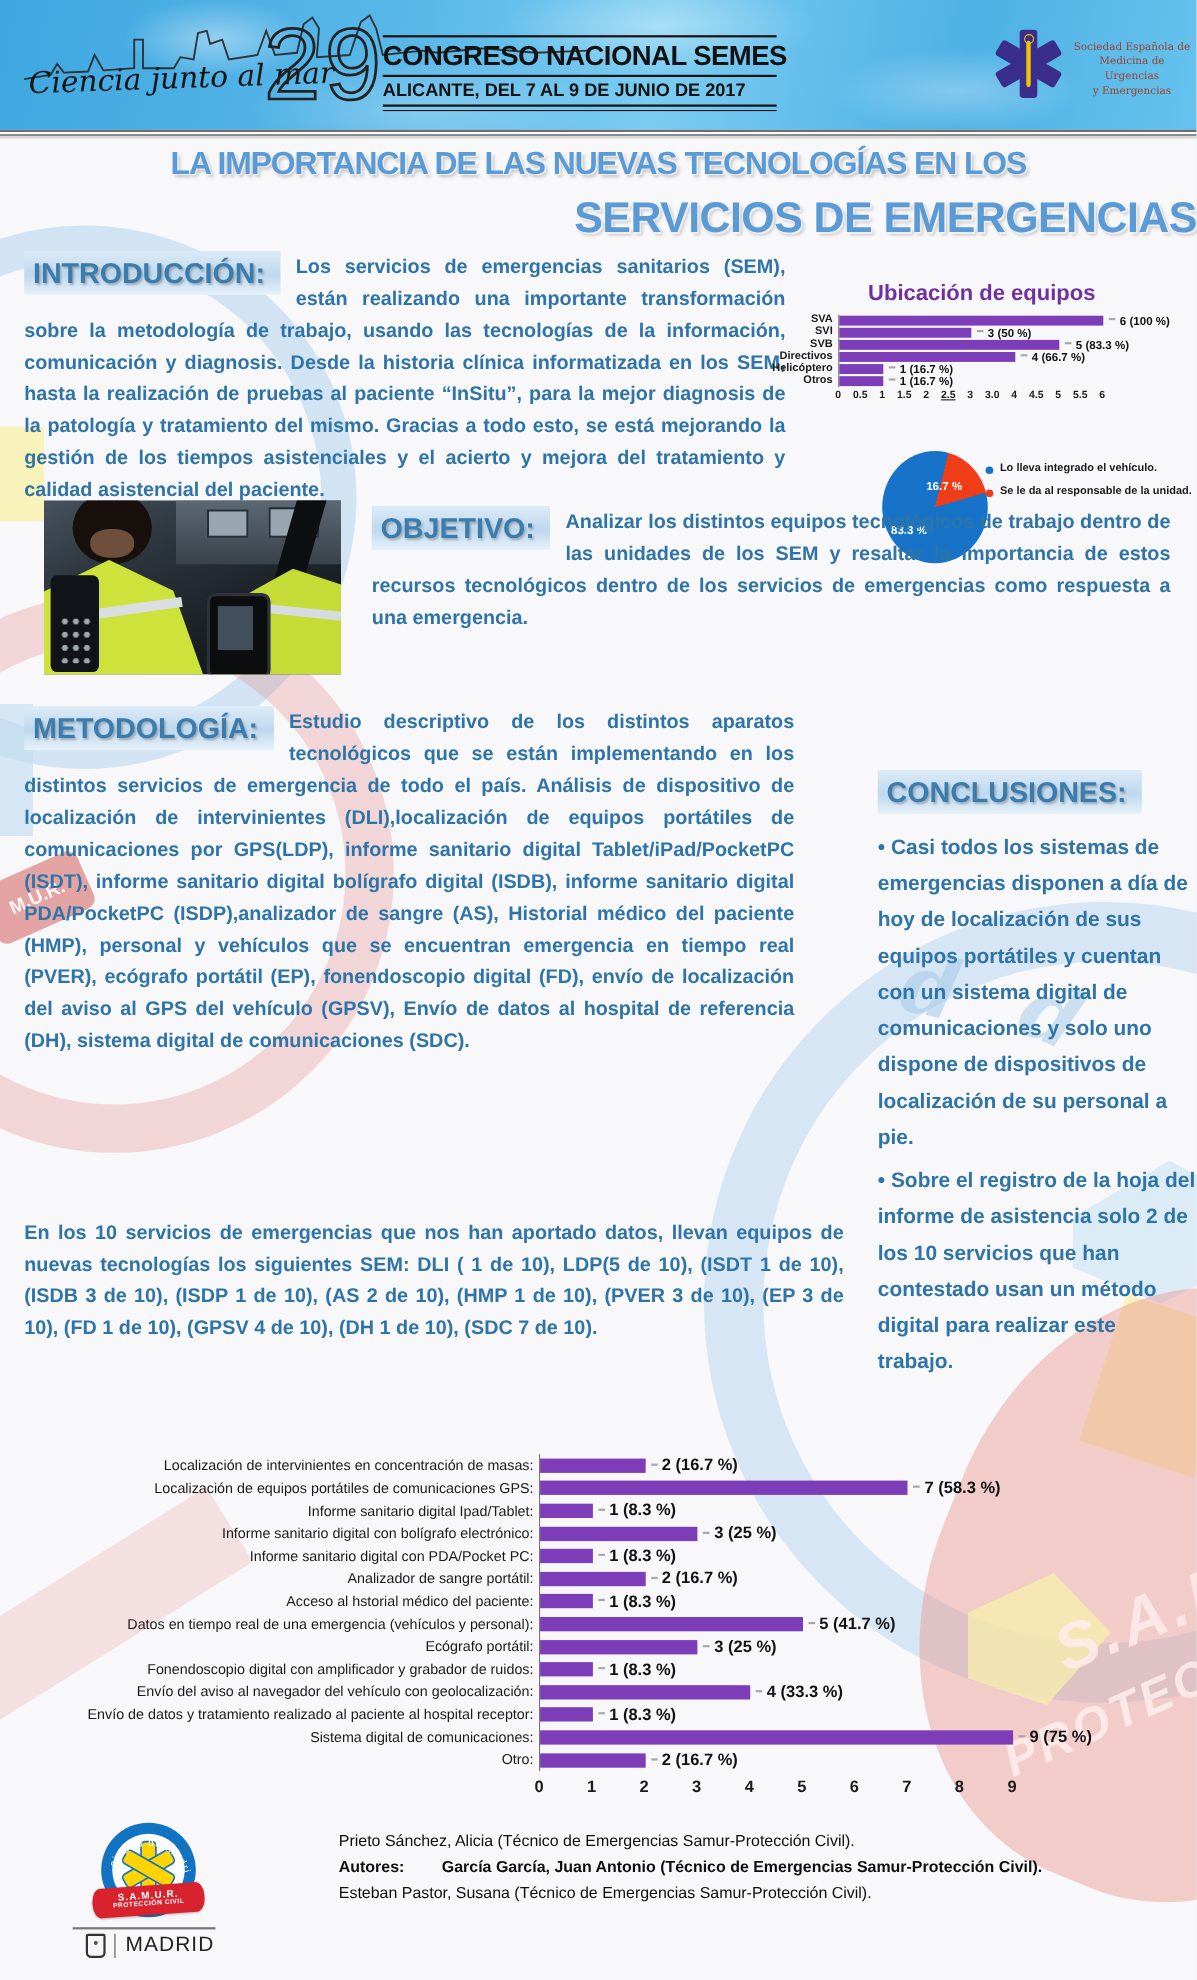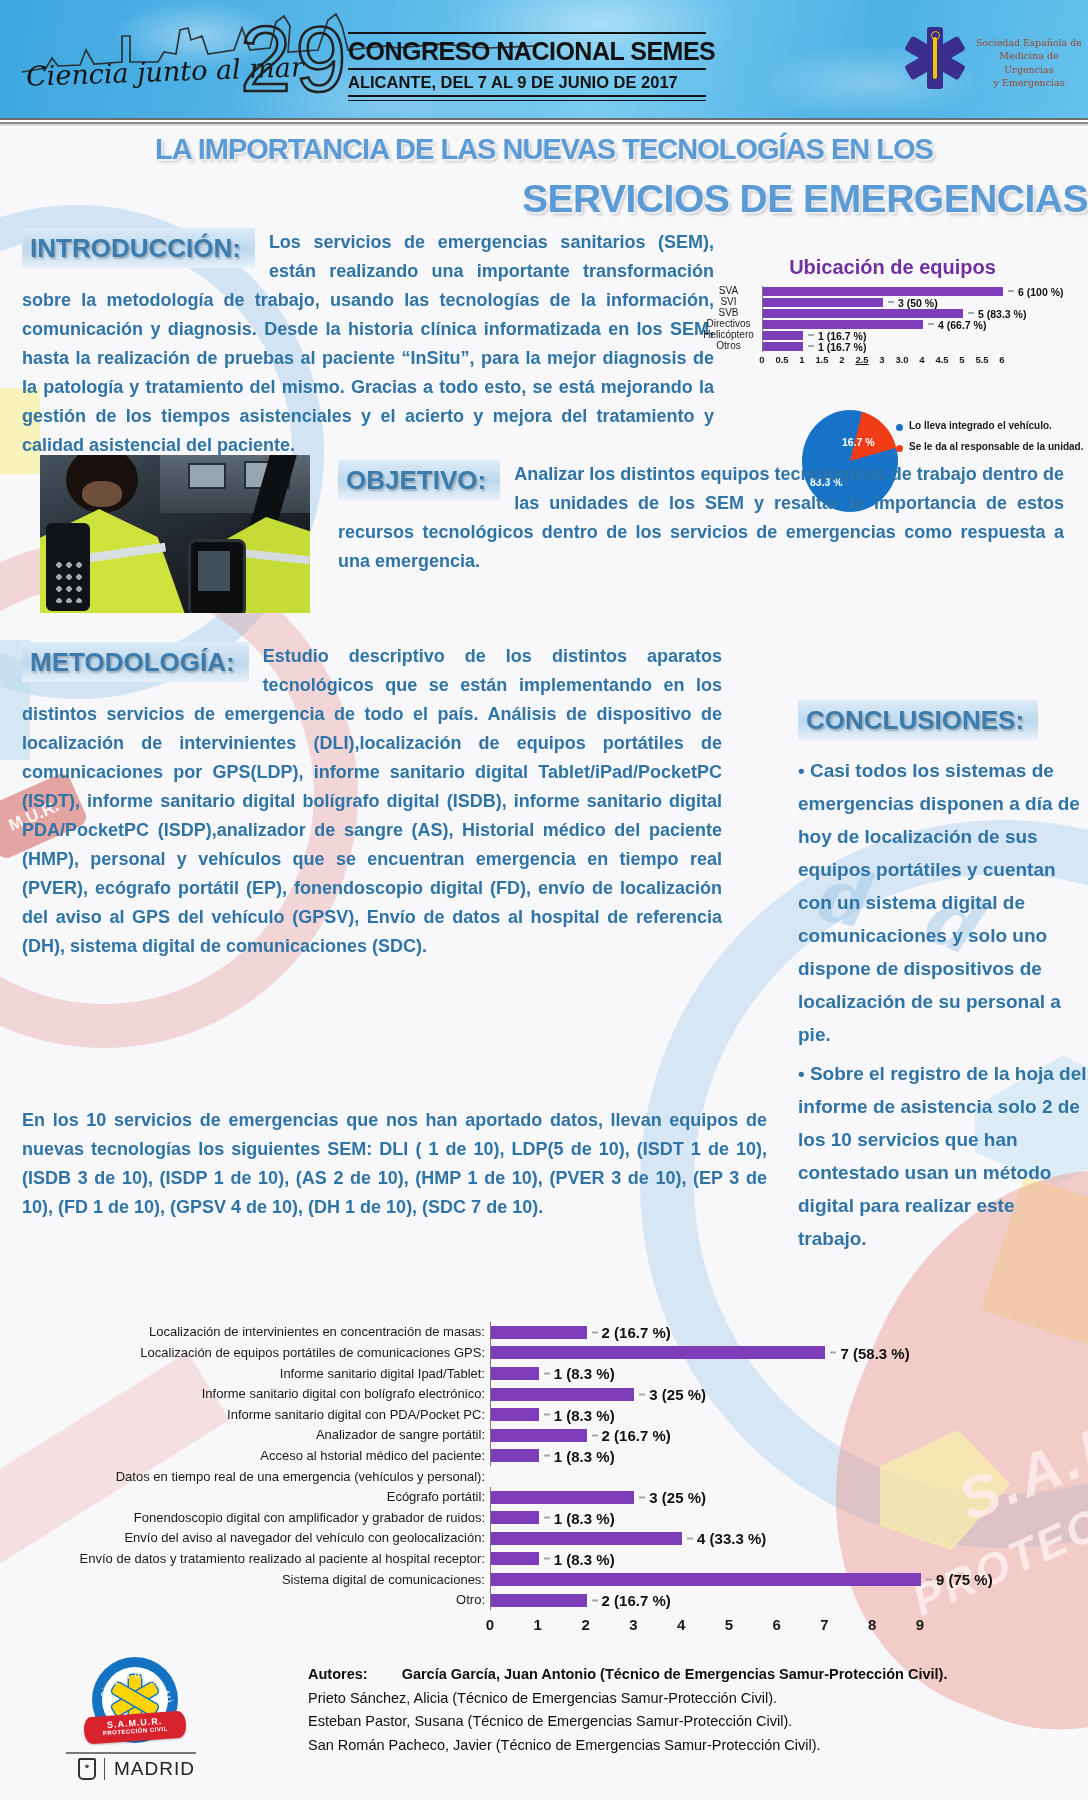--- a/index.html
+++ b/index.html
@@ -95,21 +95,21 @@
     background-image:radial-gradient(circle,#9fa8ad 2.6px,transparent 3px);background-size:10px 12px;}
   .ph-phone{position:absolute;left:148px;top:84px;width:52px;height:72px;background:#0b0d0f;border:3px solid #2c3238;border-radius:8px;}
   .ph-screen{position:absolute;left:158px;top:96px;width:32px;height:40px;background:#41505c;}
 
   
   .chart-ubicacion{left:700px;top:256px;width:385px;}
   .chart-title{text-align:center;font-size:20px;font-weight:bold;color:#7030a0;margin-bottom:7px;}
   .hb-rows{}
   .hb-row{display:flex;align-items:center;height:var(--rowh);}
   .hb-label{width:var(--labelw);box-sizing:border-box;padding-right:5px;text-align:right;font-size:var(--labfs);color:#1a1a1a;line-height:1.05;white-space:nowrap;overflow:visible;}
-  .chart-ubicacion .hb-label{font-weight:normal;text-align:center;}
+  .chart-ubicacion .hb-label{font-weight:bold;}
   .hb-track{position:relative;flex:0 0 var(--trackw);height:var(--rowh);display:flex;align-items:center;border-left:1.5px solid #777;}
   .hb-bar{height:var(--barh);}
   .hb-val{position:absolute;top:50%;transform:translateY(-50%);white-space:nowrap;font-weight:bold;font-size:var(--valfs);color:#111;}
   .hb-val::before{content:"";display:inline-block;width:6px;height:2px;background:#a8a8a8;margin:0 4px 3px 0;vertical-align:middle;}
   .hb-axis{position:relative;height:16px;margin-left:var(--labelw);width:var(--trackw);}
   .hb-tick{position:absolute;top:2px;transform:translateX(-50%);font-weight:bold;font-size:var(--tickfs);color:#1a1a1a;}
   .hb-u{--labelw:62px;--trackw:240px;--rowh:11px;--barh:8.5px;--labfs:10px;--valfs:10.5px;--tickfs:9.5px;}
   .chart-resultados{left:28px;top:1322px;width:1050px;}
   .hb-r{--labelw:462px;--trackw:430px;--rowh:20.6px;--barh:13px;--labfs:13px;--valfs:15px;--tickfs:15px;}
   .hb-r .hb-axis{height:22px;}
@@ -373,20 +373,24 @@
           </div>
           <div class="hb-row">
             <div class="hb-label">Acceso al hstorial médico del paciente:</div>
             <div class="hb-track">
               <div class="hb-bar" style="width: 11.1111%; background: rgb(125, 60, 184);"></div>
               <span class="hb-val" style="left: calc(11.1111% + 5px);">1 (8.3 %)</span>
             </div>
           </div>
           <div class="hb-row">
             <div class="hb-label">Datos en tiempo real  de una emergencia (vehículos y personal):</div>
+            <div class="hb-track">
+              <div class="hb-bar" style="width: 55.5556%; background: rgb(125, 60, 184);"></div>
+              <span class="hb-val" style="left: calc(55.5556% + 5px);">5 (41.7 %)</span>
+            </div>
           </div>
           <div class="hb-row">
             <div class="hb-label">Ecógrafo portátil:</div>
             <div class="hb-track">
               <div class="hb-bar" style="width: 33.3333%; background: rgb(125, 60, 184);"></div>
               <span class="hb-val" style="left: calc(33.3333% + 5px);">3 (25 %)</span>
             </div>
           </div>
           <div class="hb-row">
             <div class="hb-label">Fonendoscopio digital con amplificador y grabador de ruidos:</div>
@@ -460,21 +464,20 @@
       <div class="r1">S.A.M.U.R.</div>
       <div class="r2">PROTECCIÓN CIVIL</div>
     </div>
   </div>
   <div class="layer madrid-line"></div>
   <div class="layer madrid">
     <span class="crest"></span>
     <span class="madrid-text">MADRID</span>
   </div>
   <div class="layer authors">
+    <div class="row"><span>Prieto Sánchez, Alicia (Técnico de Emergencias Samur-Protección Civil).</span></div>
     <div class="row b">
       <span class="alabel">Autores:</span><span>García García, Juan Antonio (Técnico de Emergencias Samur-Protección Civil).</span>
     </div>
-    <div class="row"><span>Prieto Sánchez, Alicia (Técnico de Emergencias Samur-Protección Civil).</span></div>
     <div class="row"><span>Esteban Pastor, Susana (Técnico de Emergencias Samur-Protección Civil).</span></div>
-    <div class="row"><span>San Román Pacheco, Javier (Técnico de Emergencias Samur-Protección Civil).</span></div>
   </div>
 
 </div>
 
 </body></html>

